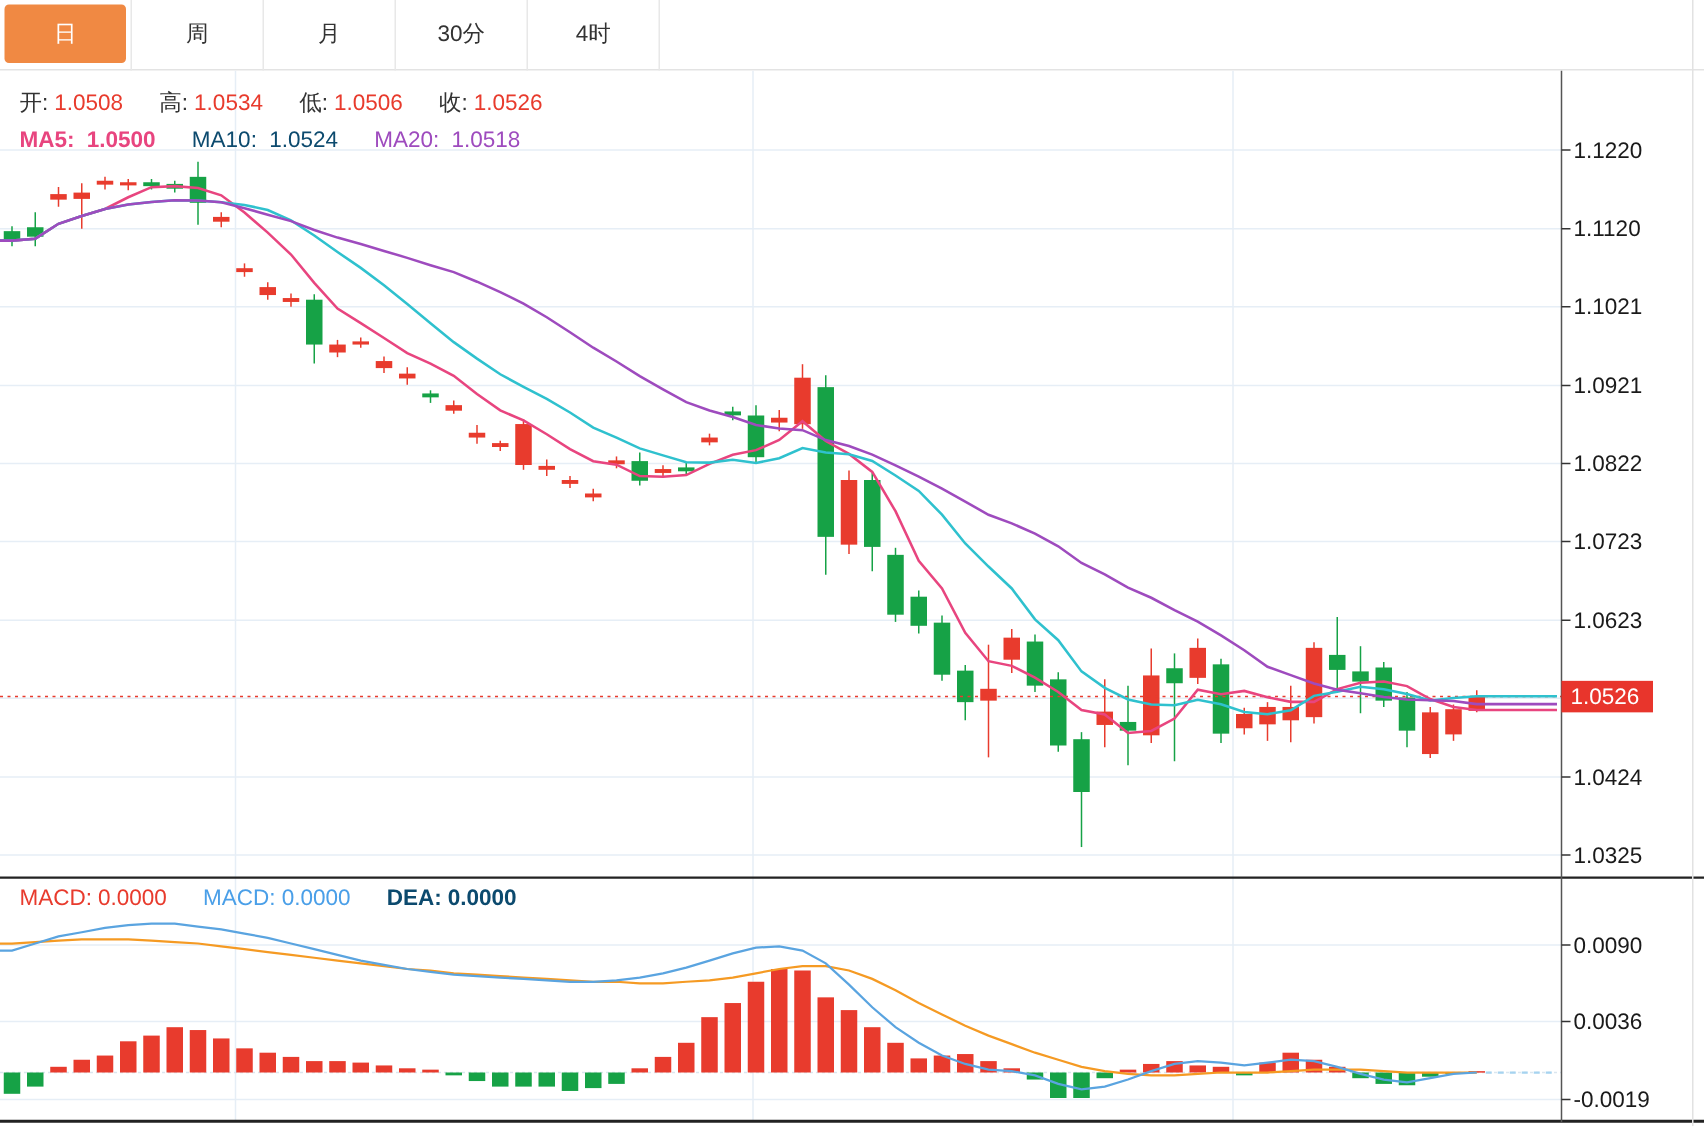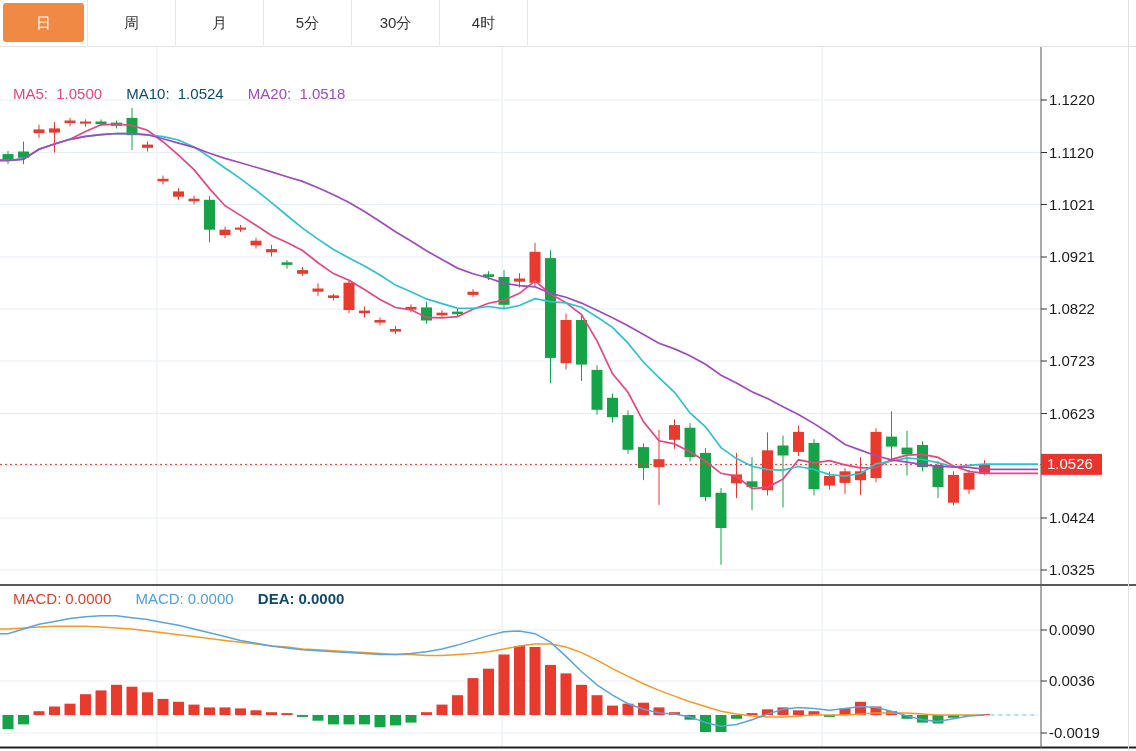--- a/index.html
+++ b/index.html
@@ -15,21 +15,21 @@
   .tab.active .tab-label{background:#f08943;color:#fff;}
   
   #chart-svg{position:absolute;top:47px;left:0;}
   .right-border{position:absolute;top:0;left:1128px;width:1px;height:751px;background:#e2e2e2;}
   
   .legend{position:absolute;left:13px;font-size:15px;white-space:nowrap;pointer-events:none;}
   .legend span{margin-right:4px;}
   .legend .grp{margin-right:16px;}
   .lbl{color:#333;}
   .c-red{color:#e83b2d;}
-  .c-pink{color:#e8457f;}
+  .c-pink{color:#e8457f;font-weight:bold;}
   .c-cyan{color:#0c4a6e;}
   .c-purple{color:#9e4bbe;text-align:center;}
   .c-blue{color:#4a9fe8;}
   .c-orange{color:#0c4a6e;font-weight:bold;}
   .legend-ohlc{top:59px;}
   .legend-ma{top:85px;}
   .legend-macd{top:590px;}
 </style>
 </head>
 <body>
@@ -38,23 +38,20 @@
 
   <div class="tabbar">
     <div class="tab active">
         <div class="tab-label">日</div>
       </div>
     <div class="tab">
         <div class="tab-label">周</div>
       </div>
     <div class="tab">
         <div class="tab-label">月</div>
-      </div>
-    <div class="tab">
-        <div class="tab-label">5分</div>
       </div>
     <div class="tab">
         <div class="tab-label">30分</div>
       </div>
     <div class="tab">
         <div class="tab-label">4时</div>
       </div>
   </div>
 
   <svg id="chart-svg" width="1136" height="704">
@@ -310,20 +307,26 @@
         <text x="1049" y="639.0" font-size="15" fill="#1a1a1a">0.0036</text>
         <line x1="1041" y1="686.0" x2="1047" y2="686.0" stroke="#333"></line>
         <text x="1049" y="691.0" font-size="15" fill="#1a1a1a">-0.0019</text>
       </g>
       <g>
         <rect x="1041" y="406.9" width="61" height="21" fill="#e8352c"></rect>
         <text x="1047" y="422.4" font-size="15" fill="#fff">1.0526</text>
       </g>
     </svg>
 
+  <div class="legend legend-ohlc">
+    <span class="grp"><span class="lbl">开:</span><span class="c-red">1.0508</span></span>
+    <span class="grp"><span class="lbl">高:</span><span class="c-red">1.0534</span></span>
+    <span class="grp"><span class="lbl">低:</span><span class="c-red">1.0506</span></span>
+    <span class="grp"><span class="lbl">收:</span><span class="c-red">1.0526</span></span>
+  </div>
 
   <div class="legend legend-ma">
     <span class="grp c-pink"><span>MA5:</span> <span>1.0500</span></span>
     <span class="grp c-cyan"><span>MA10:</span> <span>1.0524</span></span>
     <span class="grp c-purple"><span>MA20:</span> <span>1.0518</span></span>
   </div>
 
   <div class="legend legend-macd">
     <span class="grp c-red"><span>MACD:</span><span>0.0000</span></span>
     <span class="grp c-blue"><span>MACD:</span><span>0.0000</span></span>

